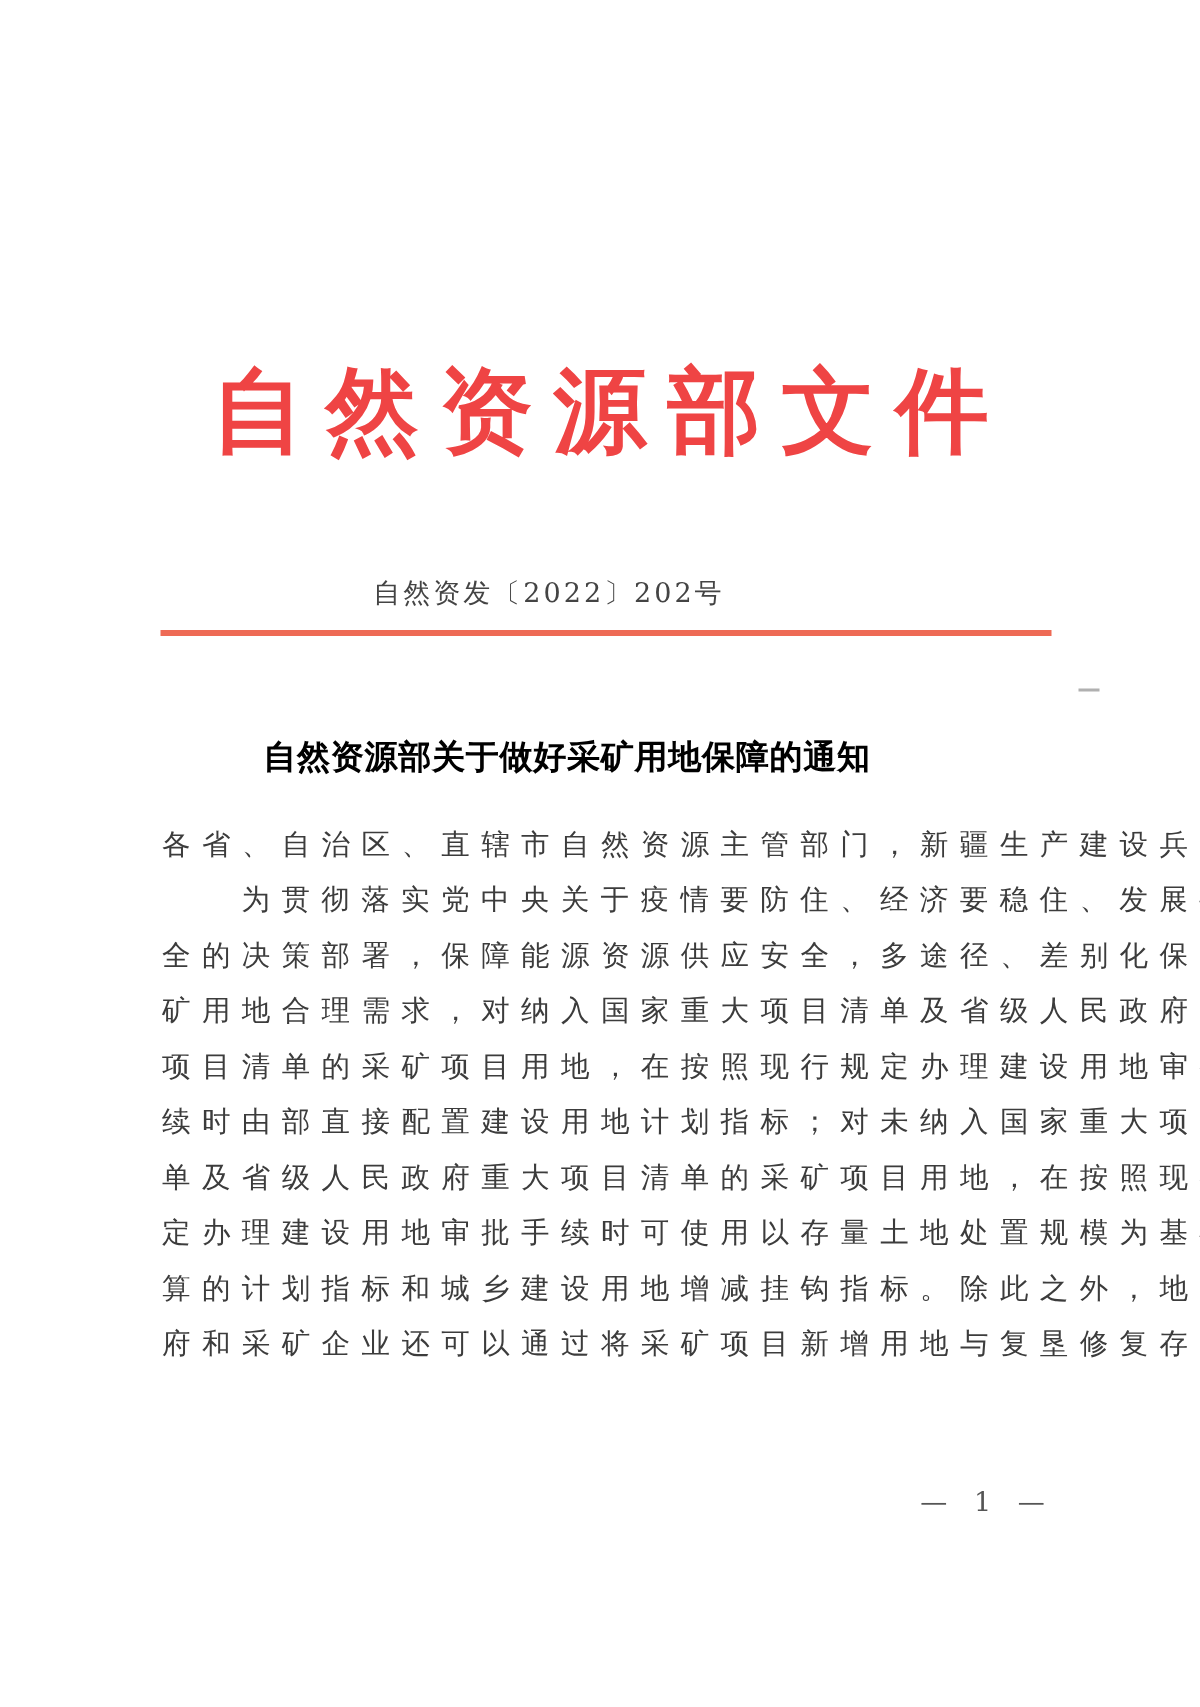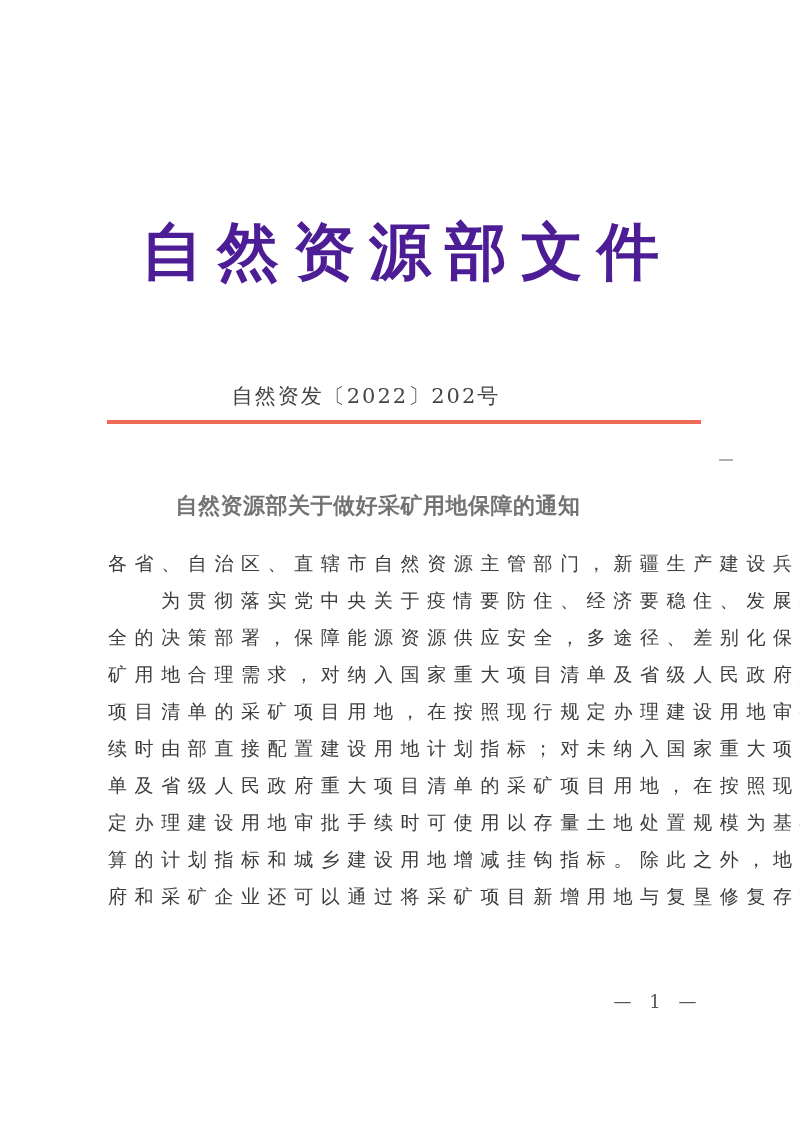--- a/index.html
+++ b/index.html
@@ -34,21 +34,21 @@
       padding-left: 14px;
       box-sizing: border-box;
       line-height: 80px;
     }
     .doc-number {
       position: absolute;
       left: 0;
       width: 732px;
       top: 384px;
       text-align: center;
-      font-size: 21px;
+      font-size: 18px;
       letter-spacing: 2px;
       color: #444444;
       line-height: 24px;
     }
     .red-rule {
       position: absolute;
       left: 107px;
       top: 420px;
       width: 594px;
       height: 4px;
@@ -63,21 +63,21 @@
     }
     .doc-title {
       position: absolute;
       left: 0;
       width: 756px;
       top: 490px;
       text-align: center;
       font-family: "DejaVu Sans", "Liberation Sans", sans-serif;
       font-size: 22px;
       font-weight: bold;
-      color: #737373;
+      color: #000000;
       letter-spacing: 0.5px;
       line-height: 32px;
     }
     .body-text {
       position: absolute;
       left: 108px;
       top: 545px;
       width: 600px;
       font-size: 19px;
       line-height: 37px;
@@ -102,21 +102,21 @@
       color: #555555;
       letter-spacing: 6px;
       line-height: 24px;
     }
   </style>
 </head>
 <body>
 
 <div class="page">
 
-  <div class="red-header" style="color: #4c1d95;">自然资源部文件</div>
+  <div class="red-header" style="color: #ef4444; margin-top: 22px;">自然资源部文件</div>
 
   <div class="doc-number">自然资发〔2022〕202号</div>
 
   <div class="red-rule" style="background: rgb(238, 106, 85);"></div>
 
   <div class="scan-mark"></div>
 
   <div class="doc-title">自然资源部关于做好采矿用地保障的通知</div>
 
   <div class="body-text">

